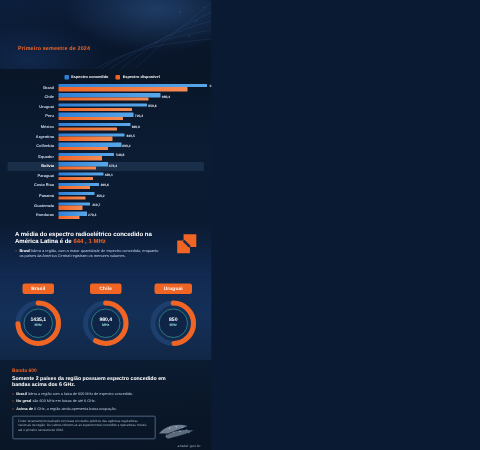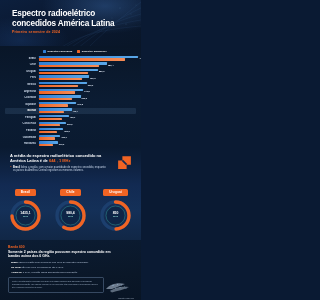--- a/index.html
+++ b/index.html
@@ -163,21 +163,20 @@
       </g>
       <g fill="#7fb4e8" opacity=".5">
         <circle cx="120" cy="8" r=".5"></circle>
           <circle cx="131" cy="14" r=".45"></circle>
         <circle cx="112" cy="18" r=".4"></circle>
           <circle cx="126" cy="24" r=".5"></circle>
         <circle cx="136" cy="5" r=".4"></circle>
           <circle cx="104" cy="28" r=".35"></circle>
       </g>
     </svg>
-    <div class="title">Espectro radioelétrico concedidos América Latina</div>
     <div class="subtitle">Primeiro semestre de 2024</div>
   </div>
 
   <div class="chart">
     <div class="legend">
       <div class="lg">
         <span class="lg-sw" id="sw0" style="background: rgb(47, 127, 214);"></span>
         <span class="lg-tx">Espectro concedido</span>
       </div>
       <div class="lg">

